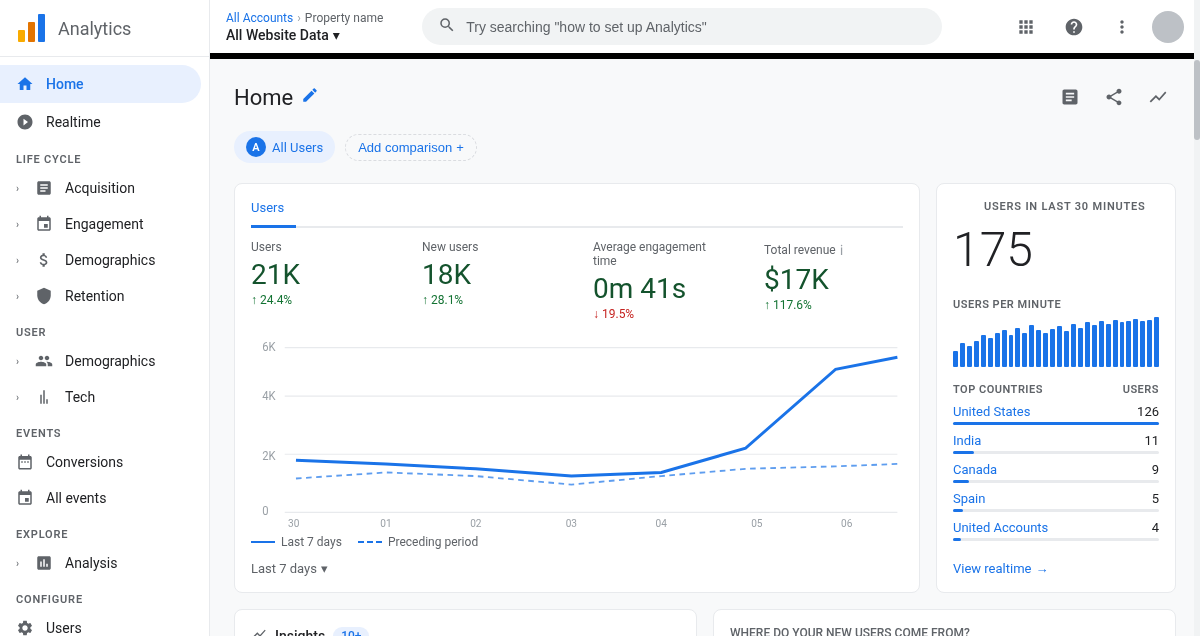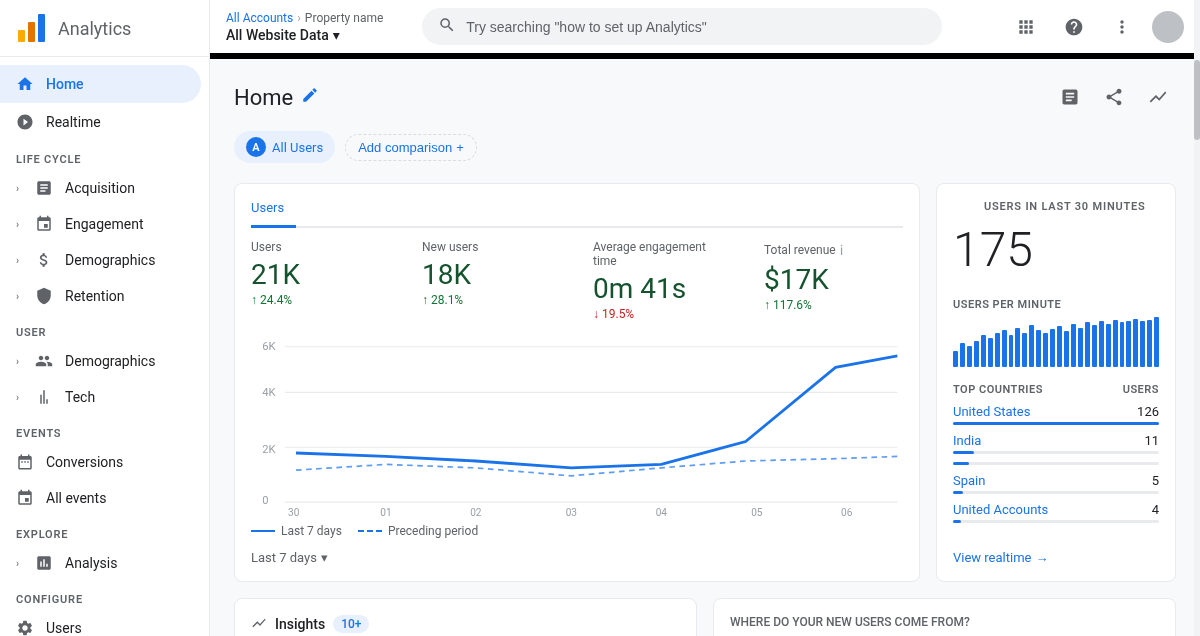--- a/index.html
+++ b/index.html
@@ -779,20 +779,24 @@
             <div class="country-row">
       <div class="country-name-row">
         <span style="cursor:pointer;color:#1a73e8;">India</span>
         <span>11</span>
       </div>
       <div class="country-bar-track">
         <div class="country-bar-fill" style="width:10%;"></div>
       </div>
     </div>
             <div class="country-row">
+      <div class="country-name-row">
+        <span style="cursor:pointer;color:#1a73e8;">Canada</span>
+        <span>9</span>
+      </div>
       <div class="country-bar-track">
         <div class="country-bar-fill" style="width:8%;"></div>
       </div>
     </div>
             <div class="country-row">
       <div class="country-name-row">
         <span style="cursor:pointer;color:#1a73e8;">Spain</span>
         <span>5</span>
       </div>
       <div class="country-bar-track">

